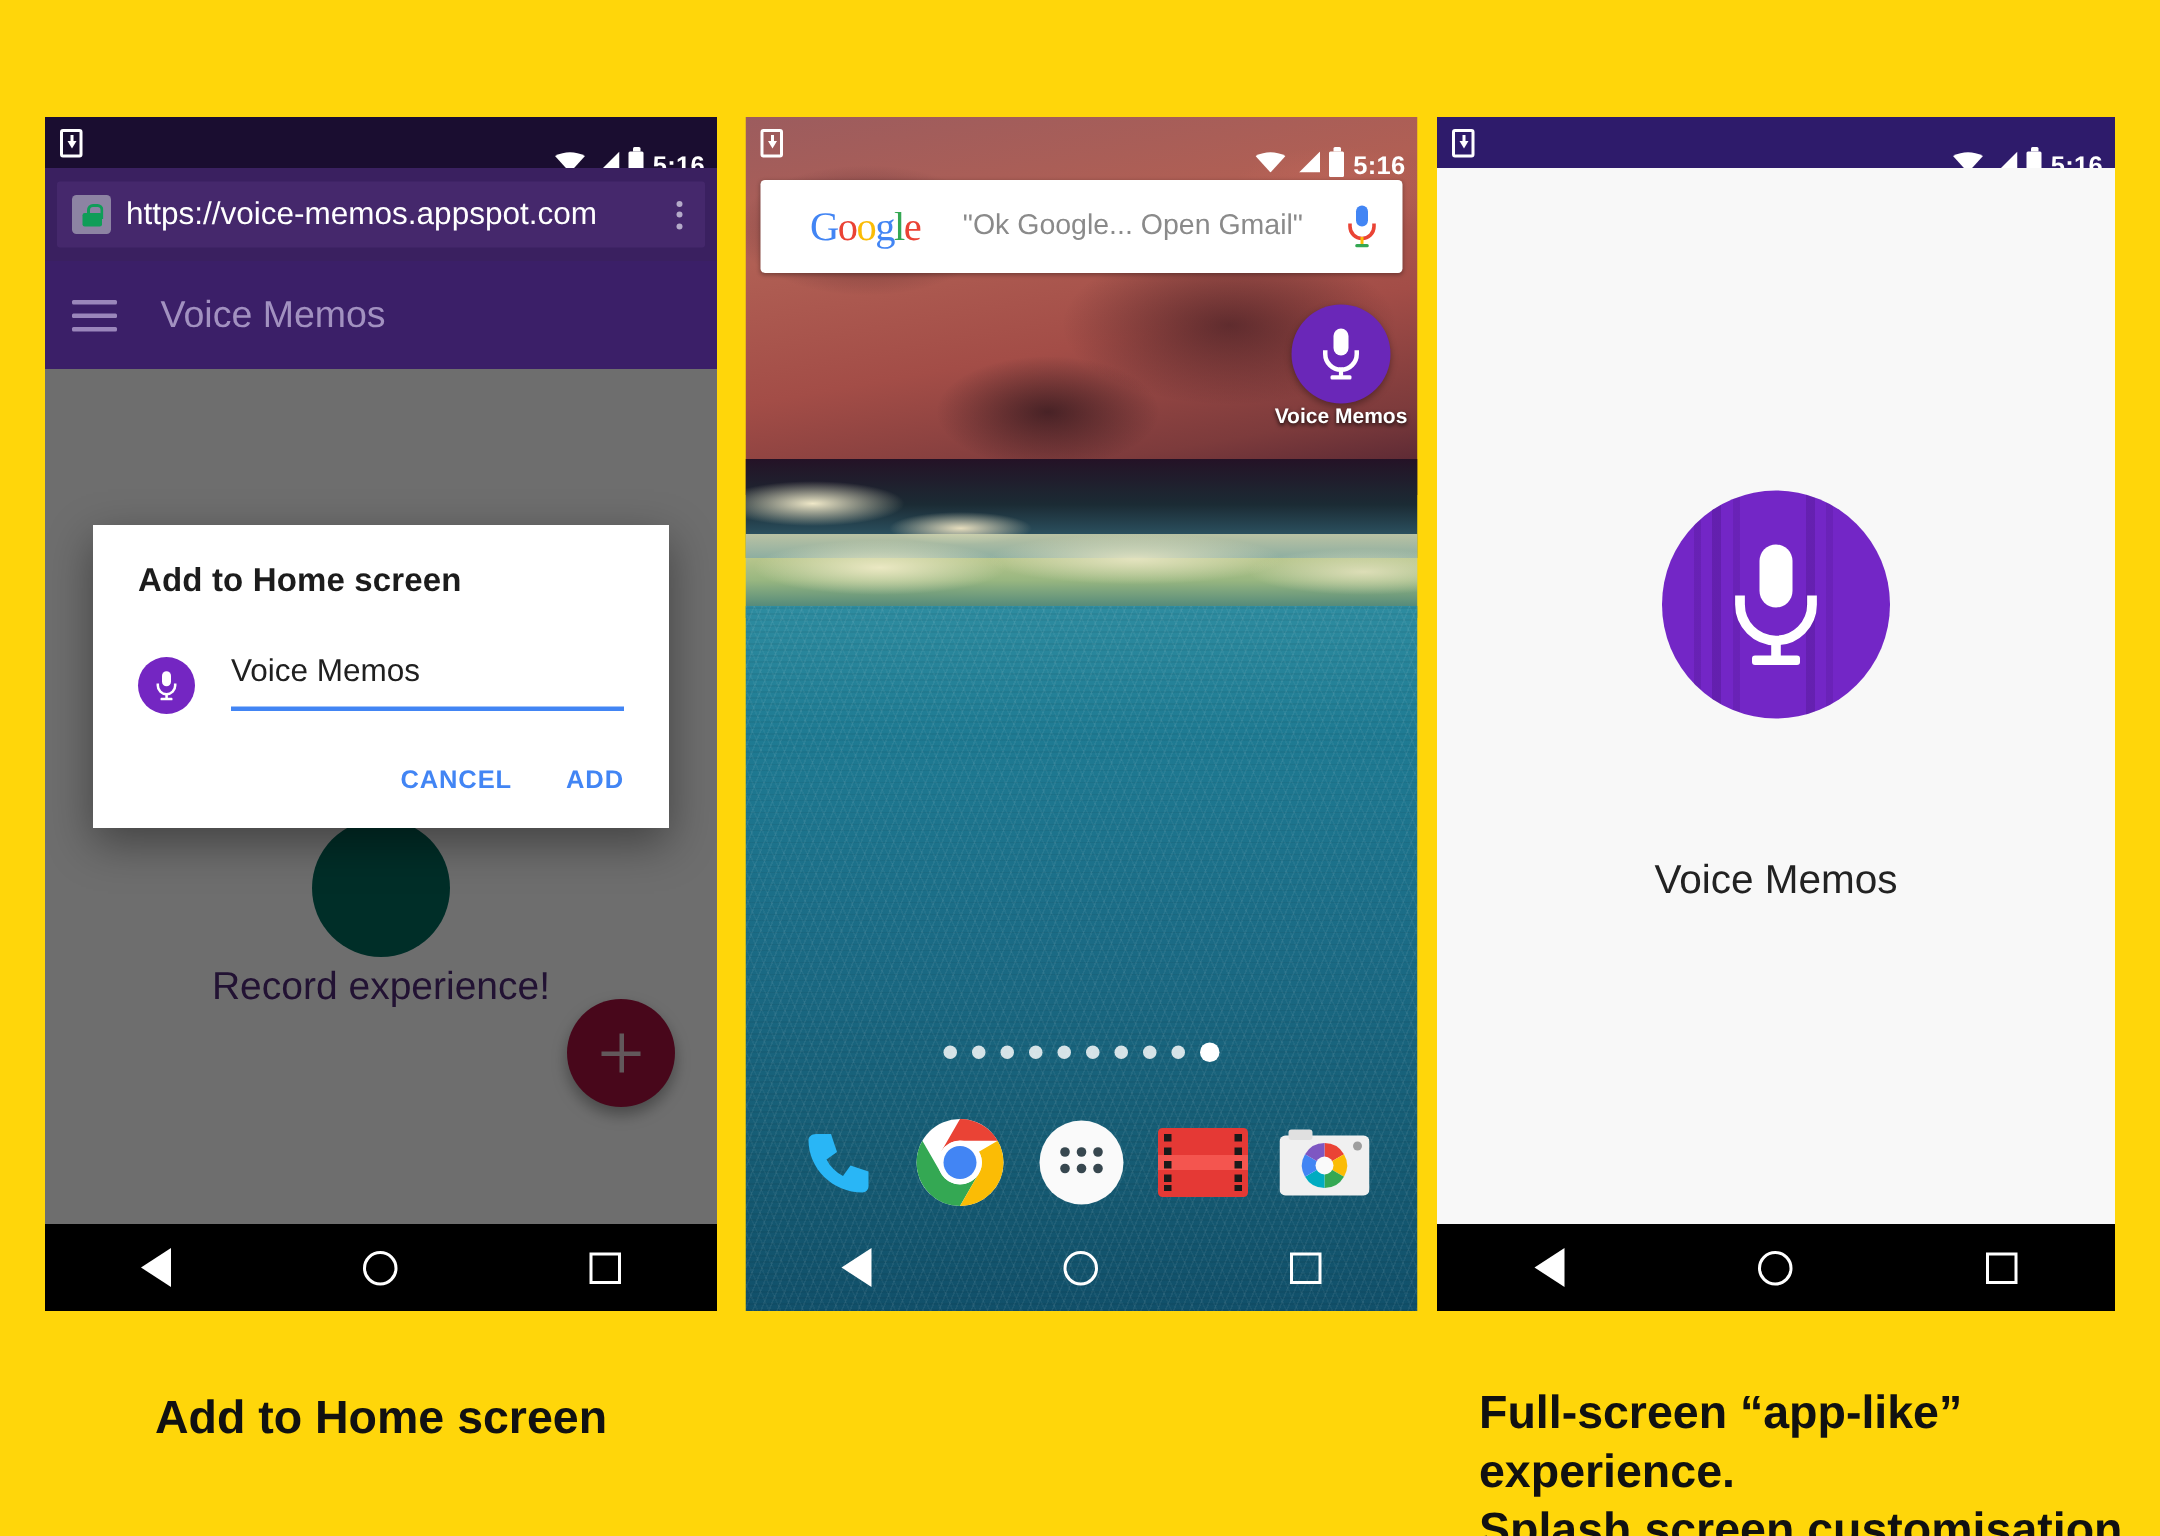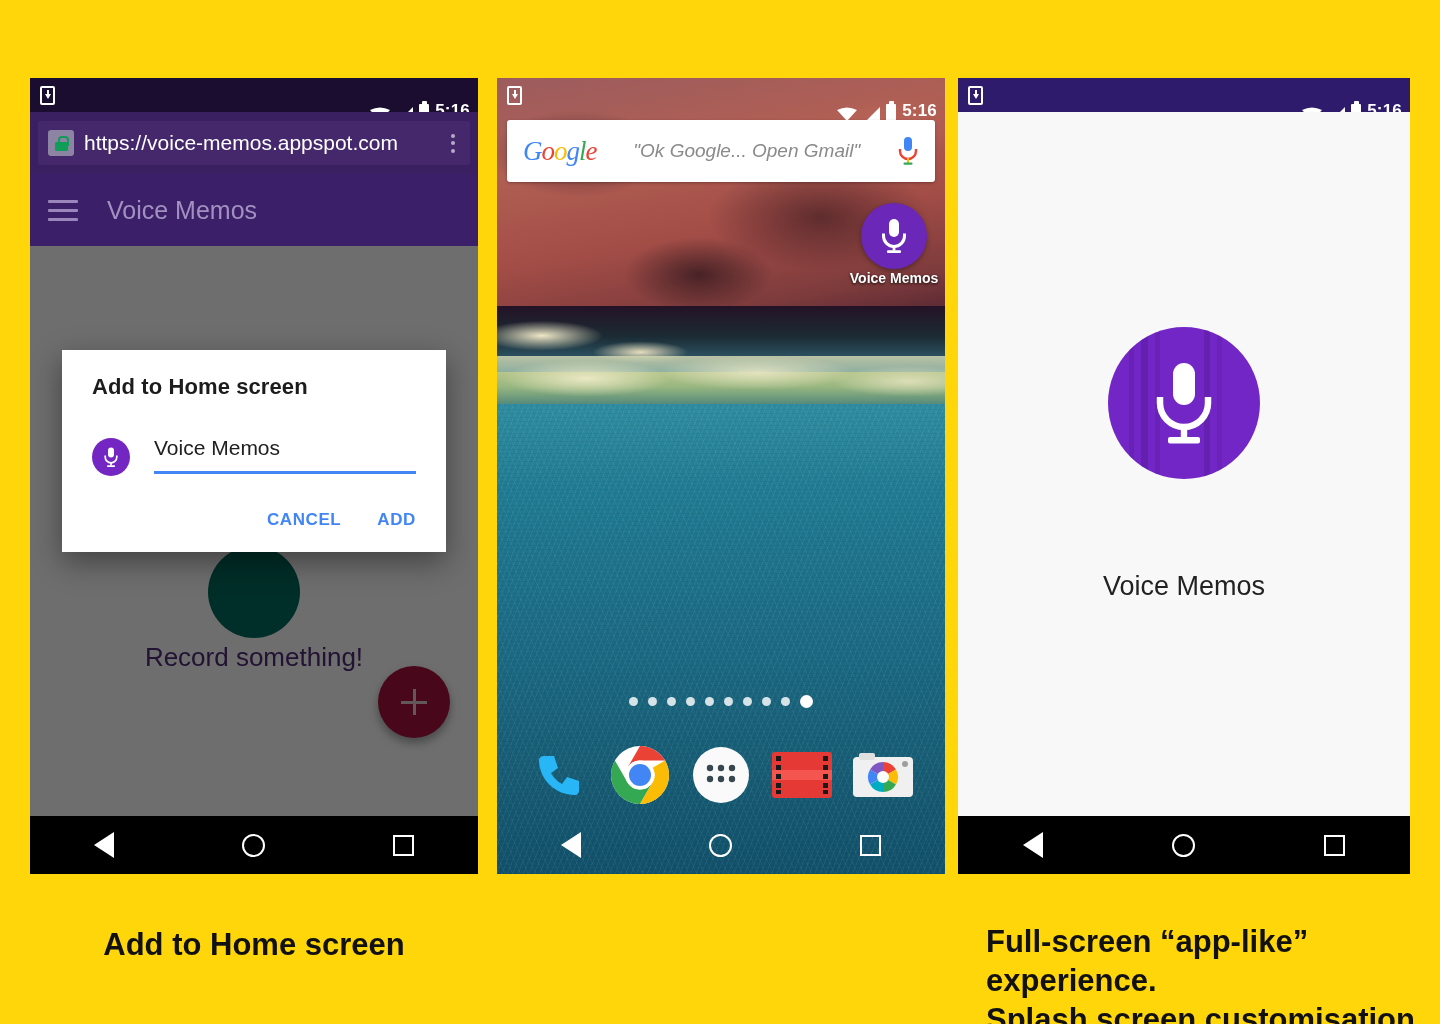--- a/index.html
+++ b/index.html
@@ -15,21 +15,21 @@
   .phone { position: absolute; overflow: hidden; }
   .phone-screen { position: absolute; inset: 0; overflow: hidden; }
 
   
   .statusbar {
     position: absolute; top: 0; left: 0; right: 0; height: 34px;
     display: flex; align-items: center; padding: 0 8px 0 10px;
   }
   .sb-left { display: flex; align-items: center; }
   .sb-spacer { flex: 1; }
-  .sb-right { display: flex; align-items: flex-end; gap: 6px; margin-top: 32px; }
+  .sb-right { display: flex; align-items: flex-start; gap: 6px; margin-top: 32px; }
   .dl-icon {
     width: 15px; height: 19px; border: 2px solid #fff; border-radius: 2px;
     display: flex; align-items: center; justify-content: center;
     position: relative;
   }
   .dl-icon::after {
     content: ""; width: 0; height: 0;
     border-left: 3.5px solid transparent; border-right: 3.5px solid transparent;
     border-top: 5px solid #fff; position: absolute; top: 6px;
   }
@@ -185,21 +185,21 @@
     position: absolute; inset: 0;
     background-image:
       repeating-linear-gradient(112deg, rgba(255,255,255,.055) 0 1px, transparent 1px 5px),
       repeating-linear-gradient(66deg, rgba(255,255,255,.04) 0 1px, transparent 1px 7px),
       repeating-linear-gradient(0deg, rgba(0,0,0,.05) 0 1px, transparent 1px 4px);
   }
 
   .gbar {
     position: absolute; top: 42px; left: 10px; right: 10px; height: 62px;
     background: #fff; border-radius: 3px; box-shadow: 0 1px 3px rgba(0,0,0,.3);
-    display: flex; align-items: center; padding: 0 16px 0 16px; font-style: italic;
+    display: flex; align-items: center; padding: 0 16px 0 33px;
   }
   .glogo { font-size: 27px; letter-spacing: -1px; font-family: "Liberation Serif", serif; }
   .glogo b { font-weight: normal; }
   .g-b { color: #4285F4; } .g-r { color: #EA4335; } .g-y { color: #FBBC05; } .g-g { color: #34A853; }
   .gbar-hint { flex: 1; text-align: center; color: #8a8a8a; font-size: 19px; }
   .gmic { width: 22px; height: 30px; flex: 0 0 auto; }
   #phone2 .app-shortcut {
     position: absolute; left: 348px; top: 125px; width: 98px; text-align: center;
   }
   .app-circle {
@@ -300,21 +300,21 @@
         <span class="hamburger">
             <i></i>
             <i></i>
             <i></i>
           </span>
         <span class="appbar-title">Voice Memos</span>
       </div>
 
       <div class="content">
         <div class="mic-behind"></div>
-        <div class="record-cta">Record something!</div>
+        <div class="record-cta">Record experience!</div>
         <div class="fab">
           <span class="fab-plus"></span>
         </div>
       </div>
 
       <div class="scrim"></div>
 
       <div class="dialog">
         <div class="dialog-title">Add to Home screen</div>
         <div class="dialog-row">

